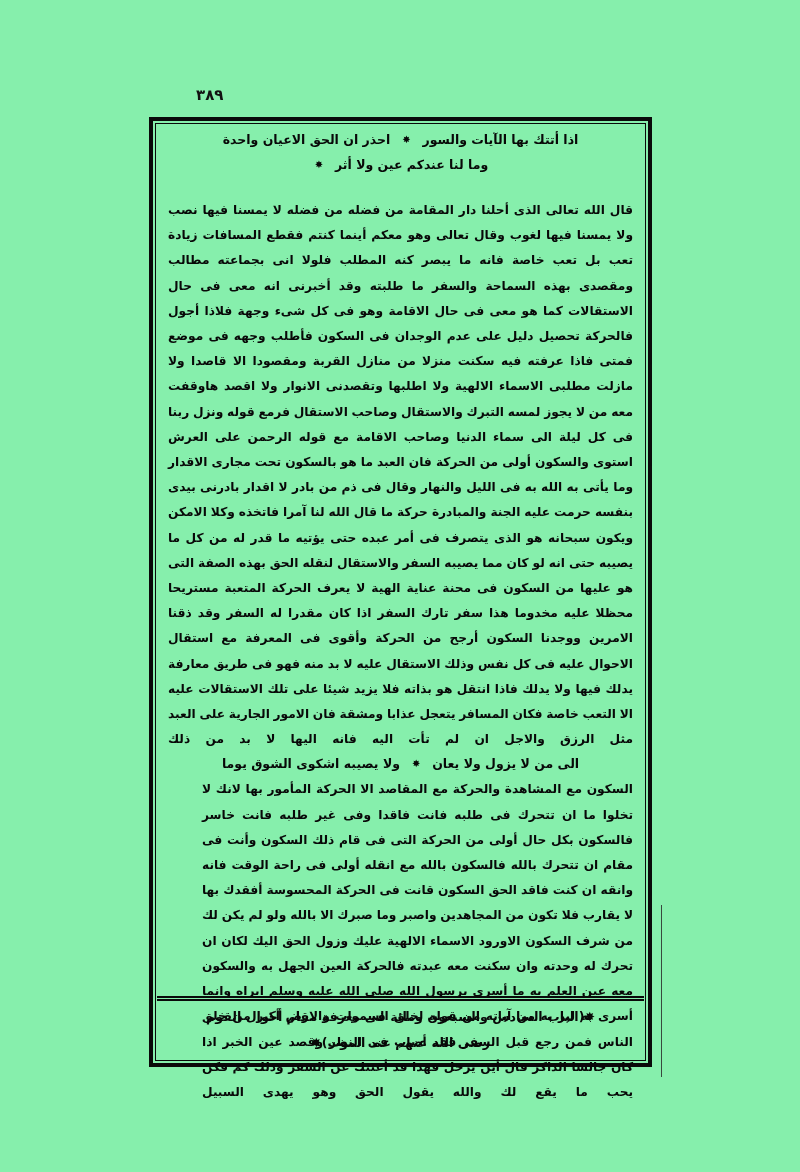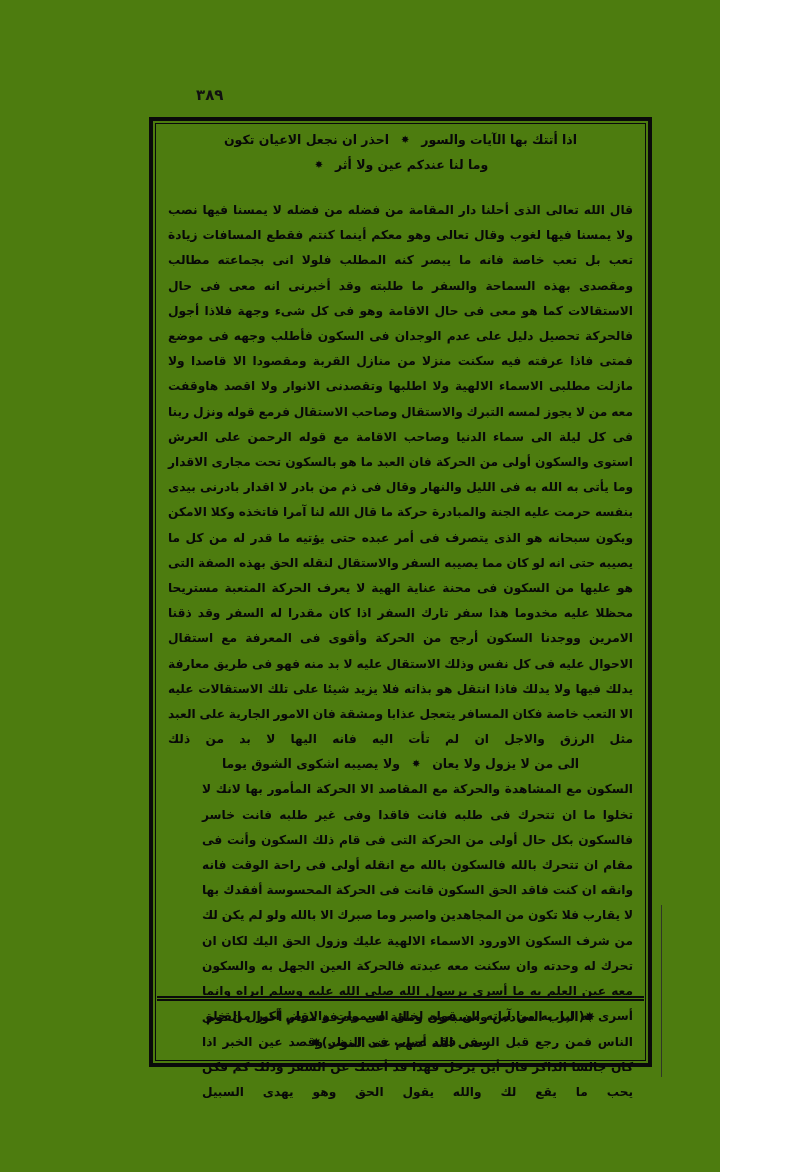--- a/index.html
+++ b/index.html
@@ -6,23 +6,23 @@
     margin: 0;
     padding: 0;
     background: #ffffff;
   }
   body {
     font-family: "DejaVu Sans", sans-serif;
   }
 
   #page {
     position: relative;
-    width: 720px;
+    width: 800px;
     height: 1172px;
-    background: #4d7c0f;
+    background: #86efac;
     overflow: hidden;
   }
 
   
   #page-number {
     position: absolute;
     left: 196px;
     top: 86px;
     font-family: "DejaVu Sans", sans-serif;
     font-size: 15px;
@@ -185,21 +185,21 @@
   <div id="frame-outer"></div>
   <div id="frame-inner"></div>
 
   <div id="content">
 
     <div class="verse-block">
 
       <div class="verse-line">
         <span class="hemistich">اذا أتتك بها الآيات والسور</span>
         <span class="verse-sep">✸</span>
-        <span class="hemistich">احذر ان نجعل الاعيان تكون</span>
+        <span class="hemistich">احذر ان الحق الاعيان واحدة</span>
       </div>
 
       <div class="verse-line">
         <span class="hemistich">وما لنا عندكم عين ولا أثر</span>
         <span class="verse-sep">✸</span>
       </div>
 
     </div>
 
     <p class="prose first">قال الله تعالى الذى أحلنا دار المقامة من فضله من فضله لا يمسنا فيها نصب ولا يمسنا فيها لغوب وقال تعالى وهو معكم أينما كنتم فقطع المسافات زيادة تعب بل تعب خاصة فانه ما يبصر كنه المطلب فلولا انى بجماعته مطالب ومقصدى بهذه السماحة والسفر ما طلبته وقد أخبرنى انه معى فى حال الاستقالات كما هو معى فى حال الاقامة وهو فى كل شىء وجهة فلاذا أجول فالحركة تحصيل دليل على عدم الوجدان فى السكون فأطلب وجهه فى موضع فمتى فاذا عرفته فيه سكنت منزلا من منازل القربة ومقصودا الا قاصدا ولا مازلت مطلبى الاسماء الالهية ولا اطلبها وتقصدنى الانوار ولا اقصد هاوقفت معه من لا يجوز لمسه التبرك والاستقال وصاحب الاستقال فرمع قوله ونزل ربنا فى كل ليلة الى سماء الدنيا وصاحب الاقامة مع قوله الرحمن على العرش استوى والسكون أولى من الحركة فان العبد ما هو بالسكون تحت مجارى الاقدار وما يأتى به الله به فى الليل والنهار وقال فى ذم من بادر لا اقدار بادرنى بيدى بنفسه حرمت عليه الجنة والمبادرة حركة ما قال الله لنا آمرا فاتخذه وكلا الامكن ويكون سبحانه هو الذى يتصرف فى أمر عبده حتى يؤتيه ما قدر له من كل ما يصيبه حتى انه لو كان مما يصيبه السفر والاستقال لنقله الحق بهذه الصفة التى هو عليها من السكون فى محنة عناية الهية لا يعرف الحركة المتعبة مستريحا محظلا عليه مخدوما هذا سفر تارك السفر اذا كان مقدرا له السفر وقد ذقنا الامرين ووجدنا السكون أرجح من الحركة وأقوى فى المعرفة مع استقال الاحوال عليه فى كل نفس وذلك الاستقال عليه لا بد منه فهو فى طريق معارفة يدلك فيها ولا يدلك فاذا انتقل هو بذاته فلا يزيد شيئا على تلك الاستقالات عليه الا التعب خاصة فكان المسافر يتعجل عذابا ومشقة فان الامور الجارية على العبد مثل الرزق والاجل ان لم تأت اليه فانه اليها لا بد من ذلك</p>

